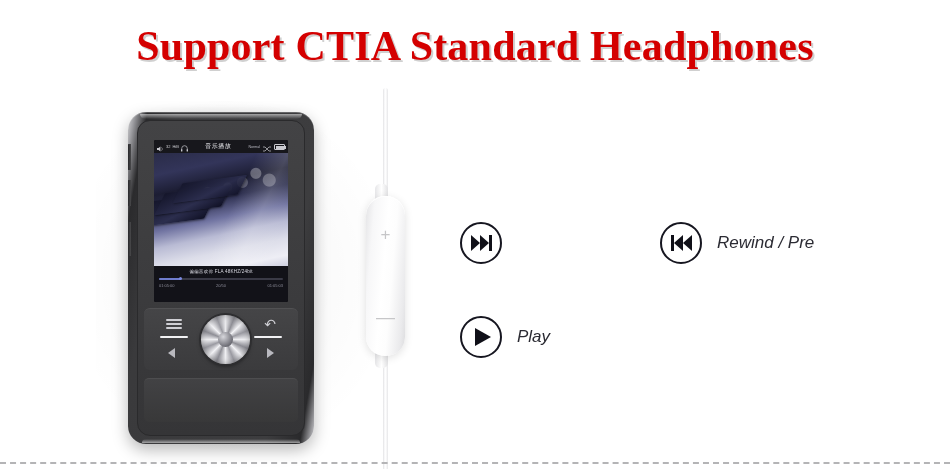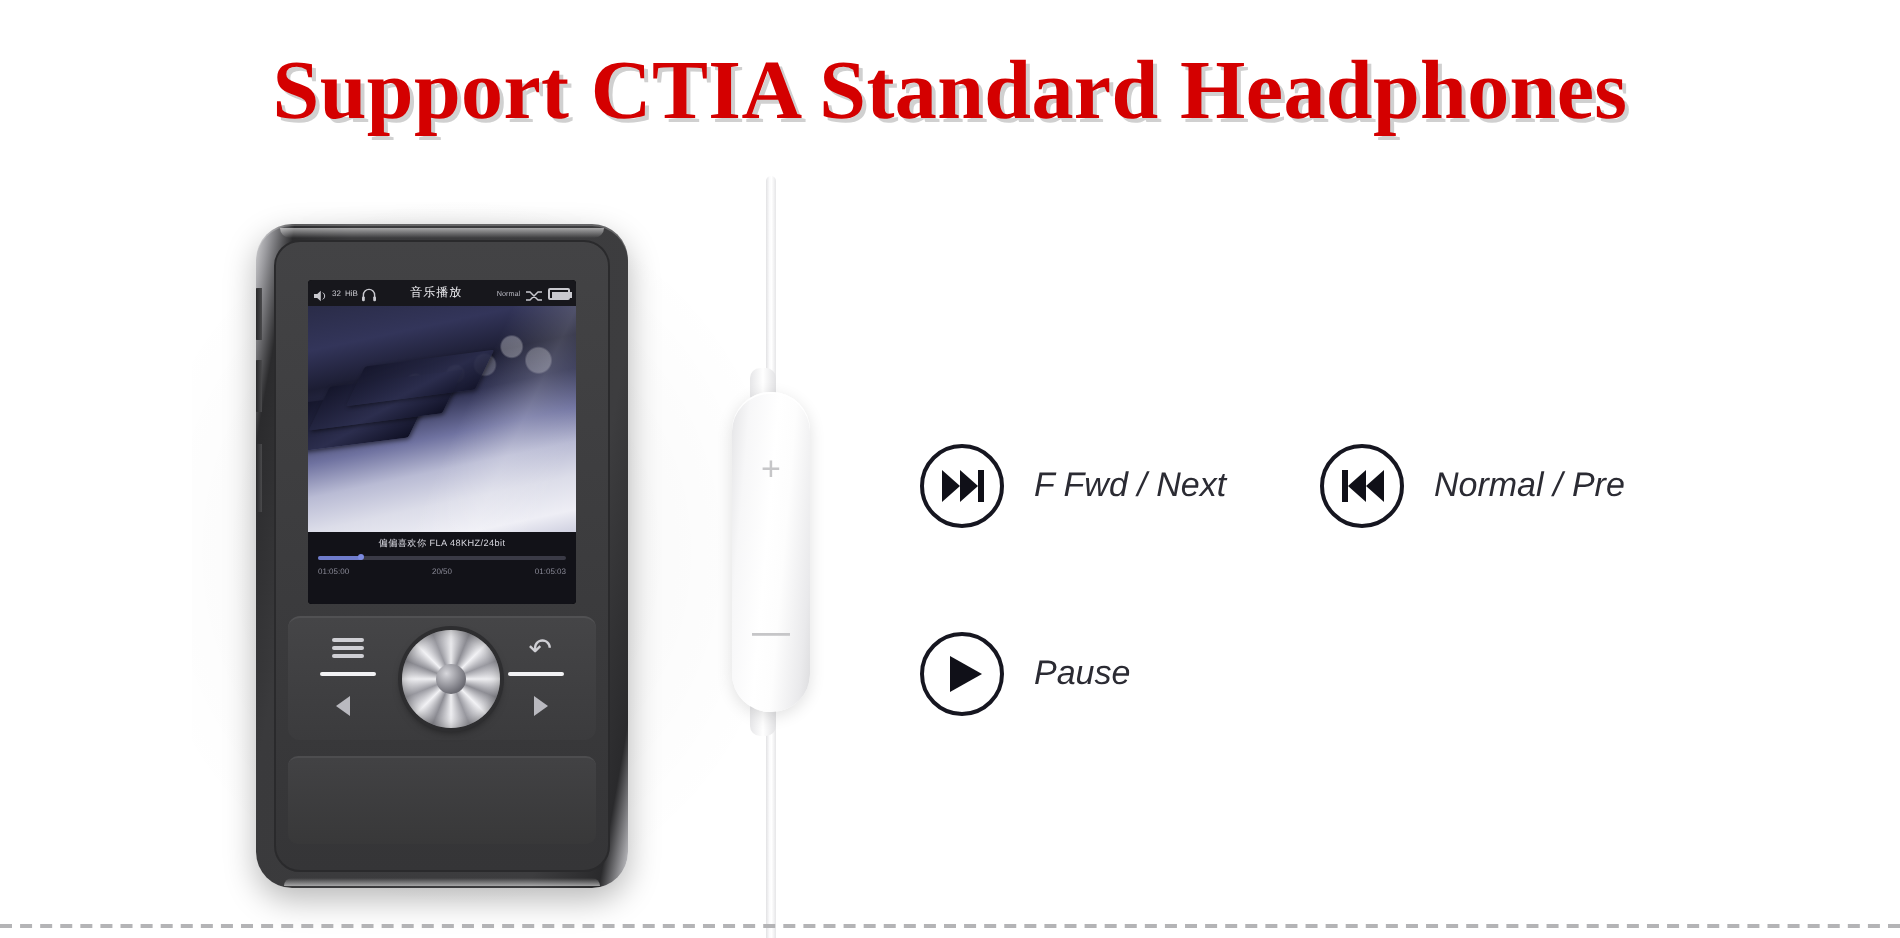--- a/index.html
+++ b/index.html
@@ -345,41 +345,40 @@
 
     <div class="legend-row">
       <div class="legend-item first">
         <div class="circ">
           <span class="glyph">
             <span class="t-r"></span>
               <span class="t-r"></span>
               <span class="bar"></span>
           </span>
         </div>
-        <div class="legend-label">F Fwd / Next</div>
       </div>
       <div class="legend-item">
         <div class="circ">
           <span class="glyph">
             <span class="bar"></span>
               <span class="t-l"></span>
               <span class="t-l"></span>
           </span>
         </div>
-        <div class="legend-label">Normal / Pre</div>
+        <div class="legend-label">Rewind / Pre</div>
       </div>
     </div>
 
     <div class="legend-row">
       <div class="legend-item">
         <div class="circ">
           <span class="glyph">
             <span class="pl"></span>
           </span>
         </div>
-        <div class="legend-label">Pause</div>
+        <div class="legend-label">Play</div>
       </div>
     </div>
   </div>
 
 
   <div class="dashed-line"></div>
 </div>
 
 </body></html>

